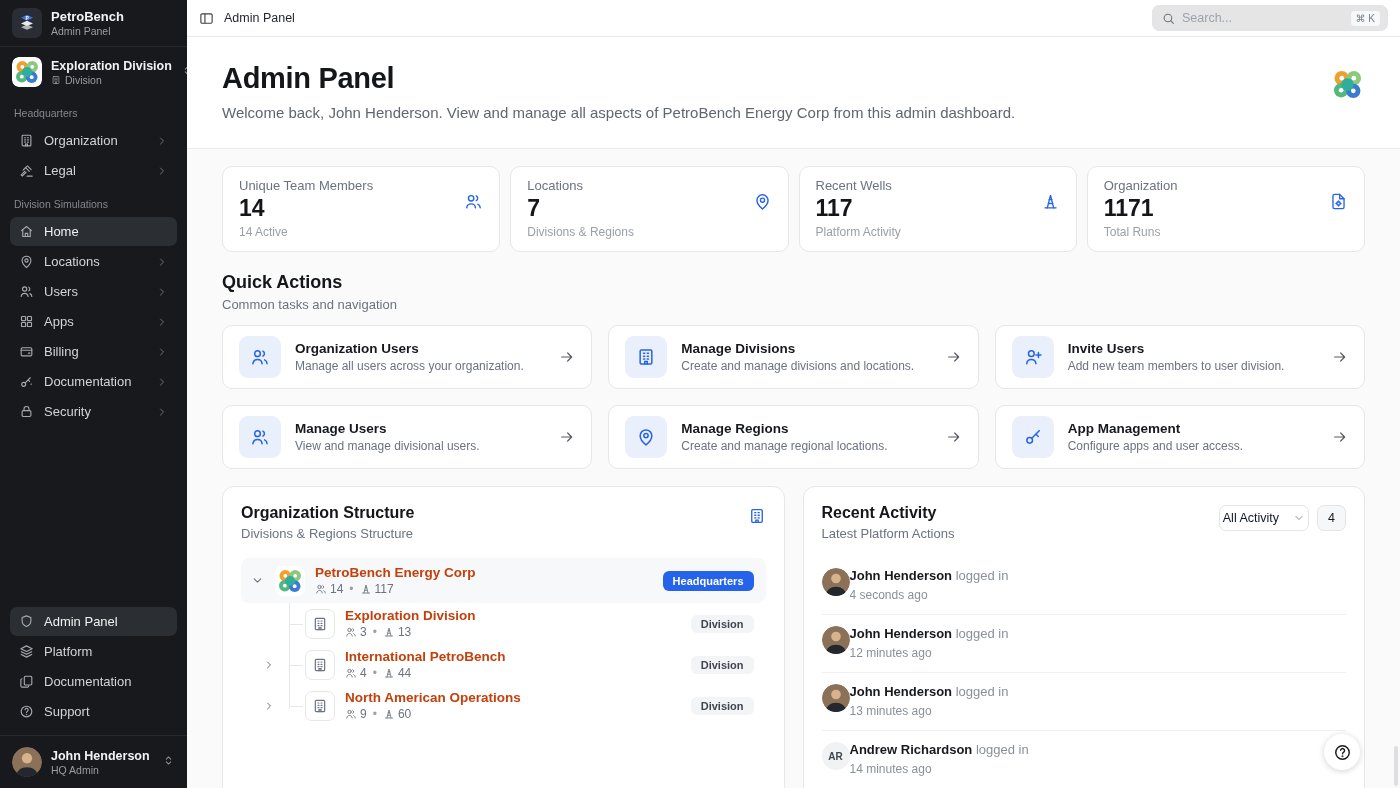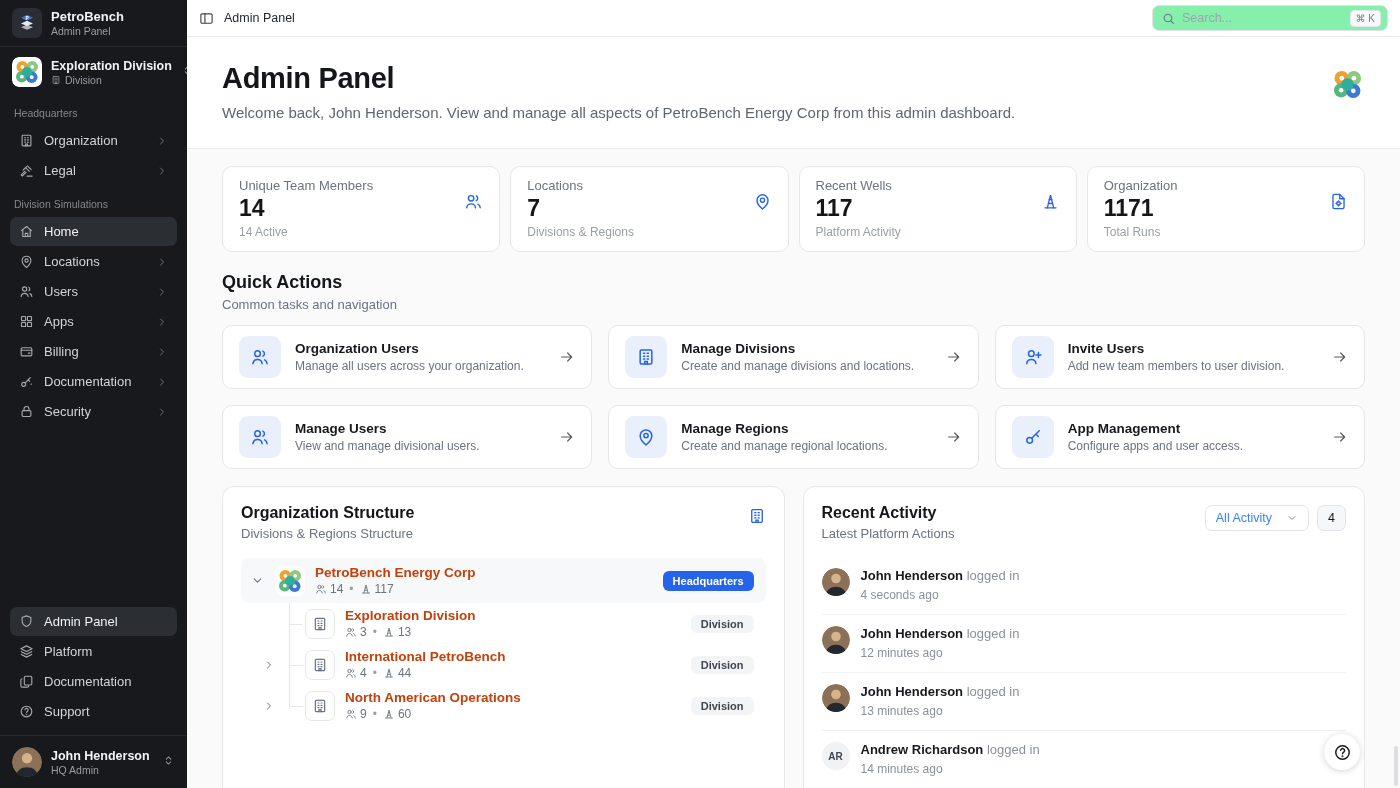--- a/index.html
+++ b/index.html
@@ -38,21 +38,21 @@
   .sb-user-role { font-size:10.5px; color:#9a9da2; margin-top:1px; }
   .sb-user .updown { margin-left:auto; color:#8b8e93; }
 
   
   .main { flex:1; display:flex; flex-direction:column; background:#fafafa; min-width:0; }
   .topbar { height:37px; background:#fff; border-bottom:1px solid #e7e8ea; display:flex;
     align-items:center; padding:0 12px; gap:10px; flex:none; }
   .tb-title { font-size:12.5px; color:#1f2329; }
   .tb-toggle { color:#3c4147; display:flex; cursor:pointer; }
   .search-box { margin-left:auto; width:236px; height:26px; border:1px solid #e3e4e7;
-    border-radius:7px; background:#86efac; display:flex; align-items:center; gap:7px; padding:0 6px 0 9px; }
+    border-radius:7px; background:#e5e5e5; display:flex; align-items:center; gap:7px; padding:0 6px 0 9px; }
   .search-box input { border:none; outline:none; flex:1; font-size:12.5px; color:#4b5563;
     font-family:"Liberation Sans", sans-serif; background:transparent; min-width:0; }
   .search-box input::placeholder { color:#9ca3af; }
   .kbd { font-size:10px; color:#7b7f86; border:1px solid #e3e4e7; background:#f7f8f9;
     border-radius:4px; padding:2px 5px; white-space:nowrap; }
 
   .content { flex:1; overflow:hidden; }
   .welcome { background:#fff; border-bottom:1px solid #ececee; padding:25px 35px 27px; position:relative; }
   .welcome h1 { font-size:29px; font-weight:700; color:#141619; letter-spacing:-.3px; }
   .welcome p { font-size:15px; color:#5f6670; margin-top:9px; }
@@ -103,27 +103,27 @@
   .tree-children::before { content:""; position:absolute; left:48px; top:0; bottom:17px; width:1px; background:#e5e7eb; }
   .tree-row { display:flex; align-items:center; gap:10px; padding:5px 12px 5px 0; margin-left:64px;
     position:relative; cursor:pointer; }
   .tree-row::before { content:""; position:absolute; left:-16px; top:50%; width:14px; height:1px; background:#e5e7eb; }
   .tree-row .node-chev { position:absolute; left:-42px; color:#6b7280; display:flex; }
   .node-tile { width:30px; height:30px; border-radius:7px; border:1px solid #e6e7ea; background:#fff;
     color:#6b7280; display:flex; align-items:center; justify-content:center; flex:none; }
 
   
   .ra-controls { position:absolute; right:18px; top:18px; display:flex; gap:8px; align-items:center; }
-  .ra-filter { border:1px solid #e3e4e7; border-radius:7px; background:#fff; font-size:12.5px; color:#3b82f6;
-    padding:5px 10px; display:flex; align-items:center; gap:14px; cursor:pointer; }
+  .ra-filter { border:1px solid #e3e4e7; border-radius:7px; background:#fff; font-size:12.5px; color:#0f172a;
+    padding:5px 3px; display:flex; align-items:center; gap:14px; cursor:pointer; }
   .ra-filter .chev { color:#8a9099; display:flex; }
   .ra-count { border:1px solid #e3e4e7; border-radius:7px; background:#f6f7f8; font-size:12.5px;
     color:#17191c; padding:5px 10px; }
   .ra-list { margin-top:16px; }
-  .ra-item { display:flex; gap:11px; padding:11px 0 12px; border-bottom:1px solid #f0f1f3; }
+  .ra-item { display:flex; padding:11px 0 12px; border-bottom:1px solid #f0f1f3; }
   .ra-item:last-child { border-bottom:none; }
   .ra-av { width:28px; height:28px; border-radius:50%; overflow:hidden; flex:none; }
   .ra-av.initials { background:#f1f2f4; color:#3f4650; font-size:10px; font-weight:700;
     display:flex; align-items:center; justify-content:center; }
   .ra-line { font-size:13px; color:#8a9099; }
   .ra-line b { color:#17191c; font-weight:700; }
   .ra-time { font-size:12px; color:#8a9099; margin-top:5px; }
 
   .help-fab { position:fixed; right:40px; bottom:18px; width:36px; height:36px; border-radius:50%;
     background:#fff; box-shadow:0 1px 6px rgba(0,0,0,.18); display:flex; align-items:center;

